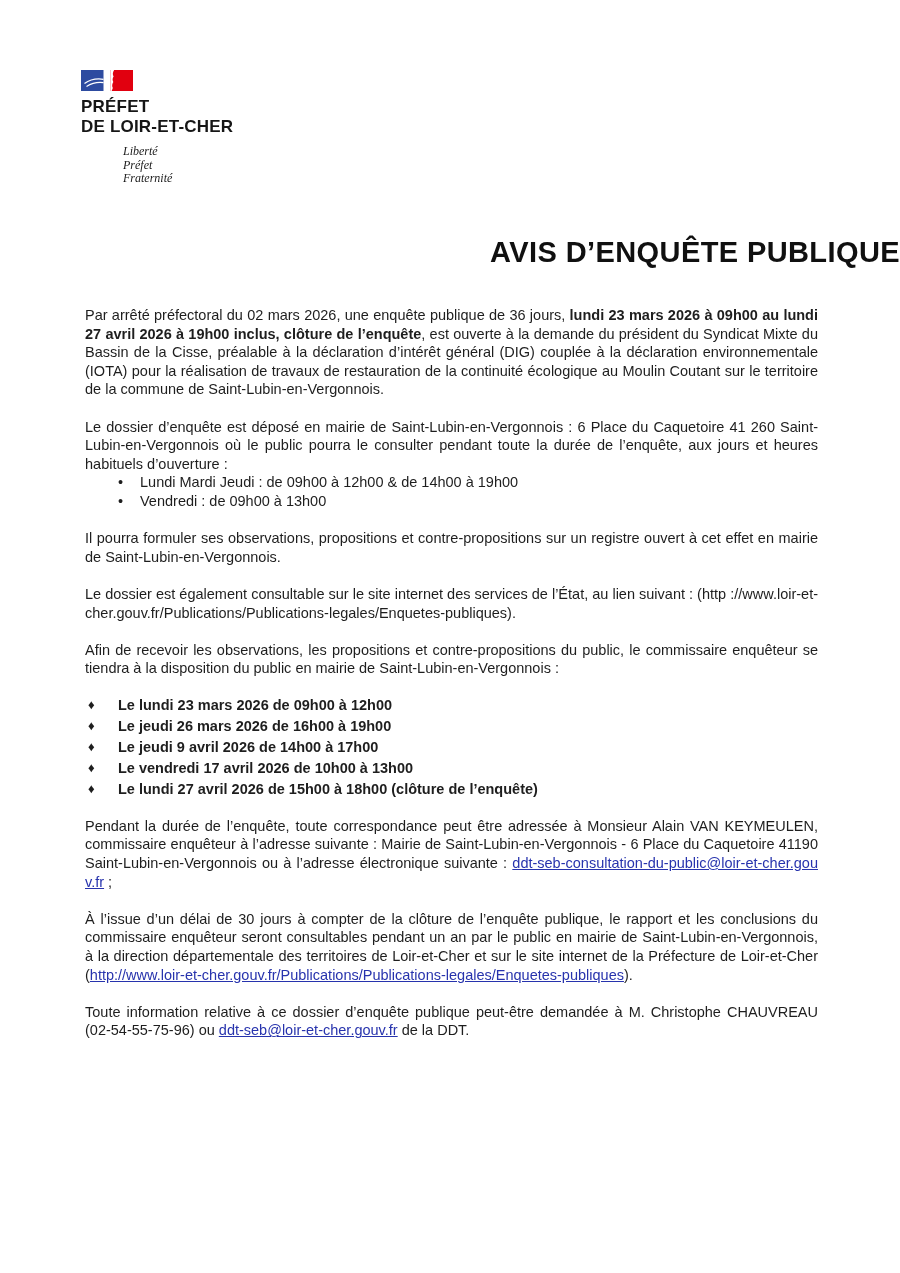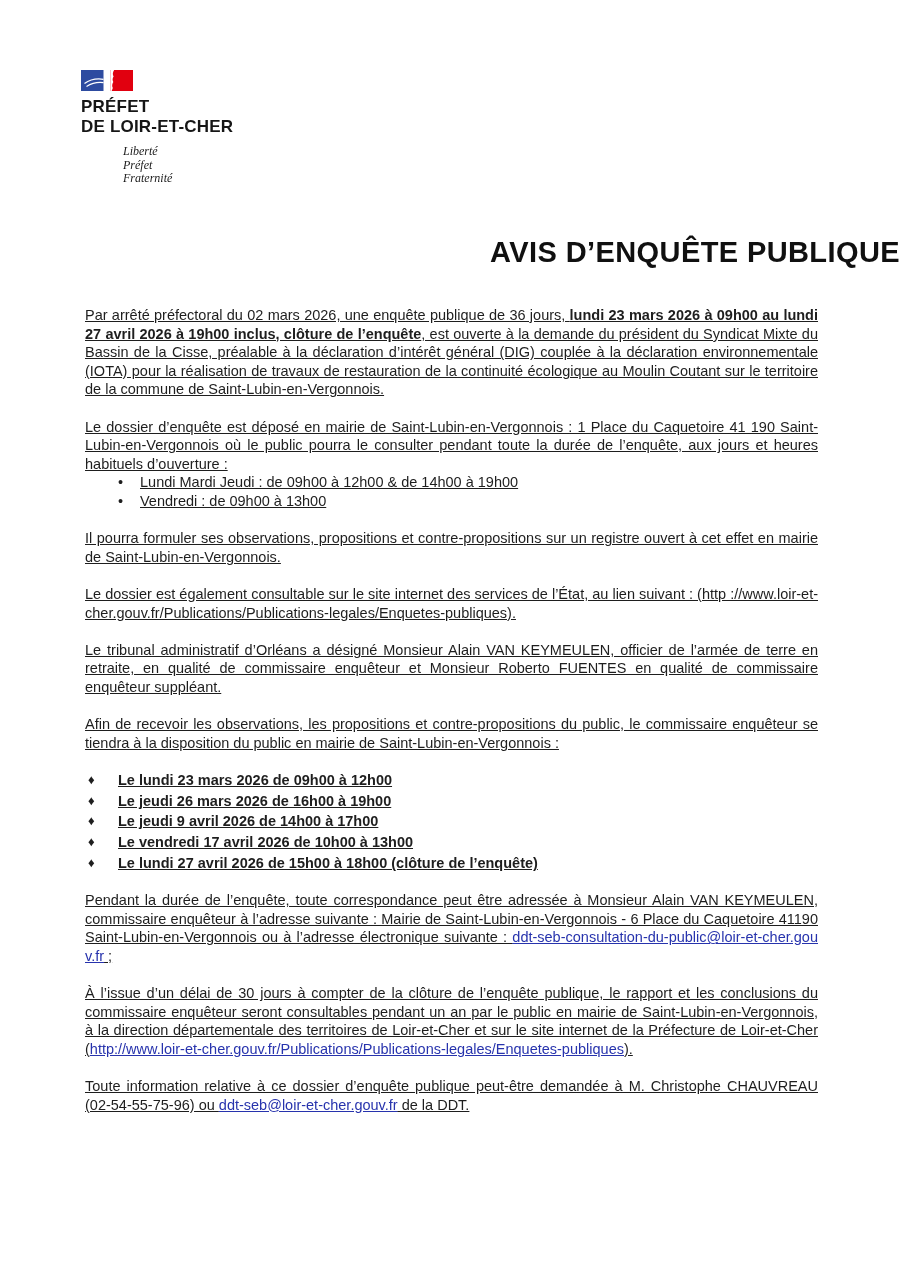--- a/index.html
+++ b/index.html
@@ -12,21 +12,21 @@
   .flag{display:block;}
   .inst{margin-top:6px;font-weight:700;font-size:17px;line-height:19.5px;
         letter-spacing:.2px;color:#161616;}
   .motto{margin-top:9px;font-family:"Liberation Serif",serif;font-style:italic;
          font-size:12px;line-height:13.5px;color:#1a1a1a;margin-left:42px;}
   
   .title{position:absolute;left:0;top:236px;width:900px;text-align:right;
          font-weight:700;font-size:29px;letter-spacing:.4px;color:#101010;}
   
   .content{position:absolute;left:85px;top:306px;width:733px;
-           font-size:14.5px;line-height:18.6px;text-align:justify;color:#1e1e1e;text-decoration:underline;}
+           font-size:14.5px;line-height:18.6px;text-align:justify;color:#1e1e1e;}
   .content p{margin:0 0 18.6px 0;}
   .content p.tight{margin-bottom:0;}
   .b{font-weight:700;}
   a.link{color:#2733ad;text-decoration:underline;cursor:pointer;word-break:break-all;}
   
   .hours{margin:0 0 18.6px 0;}
   .hours .li{position:relative;padding-left:55px;text-align:left;line-height:18.6px;}
   .hours .marker{position:absolute;left:33px;top:0;}
   
   .perms{margin:0 0 18.6px 0;}
@@ -58,31 +58,30 @@
     </div>
   </div>
 
   <div class="title">AVIS D’ENQUÊTE PUBLIQUE</div>
 
   <div class="content">
 
     <p><span>Par arrêté préfectoral du 02 mars 2026, une enquête publique de 36 jours, </span><span class="b">lundi 23 mars 2026 à 09h00 au lundi 27 avril 2026 à 19h00 inclus, clôture de l’enquête</span><span>, est ouverte à la demande du président du Syndicat Mixte du Bassin de la Cisse, préalable à la déclaration d’intérêt général (DIG) couplée à la déclaration environnementale (IOTA) pour la réalisation de travaux de restauration de la continuité écologique au Moulin Coutant sur le territoire de la commune de Saint-Lubin-en-Vergonnois.</span></p>
 
 
-    <p class="tight">Le dossier d’enquête est déposé en mairie de Saint-Lubin-en-Vergonnois : 1 Place du Caquetoire 41 190 Saint-Lubin-en-Vergonnois où le public pourra le consulter pendant toute la durée de l’enquête, aux jours et heures habituels d’ouverture :</p>
+    <p class="tight">Le dossier d’enquête est déposé en mairie de Saint-Lubin-en-Vergonnois : 6 Place du Caquetoire 41 260 Saint-Lubin-en-Vergonnois où le public pourra le consulter pendant toute la durée de l’enquête, aux jours et heures habituels d’ouverture :</p>
     <div class="hours">
       <div class="li"><span class="marker">•</span><span>Lundi Mardi Jeudi : de 09h00 à 12h00 &amp; de 14h00 à 19h00</span></div>
       <div class="li"><span class="marker">•</span><span>Vendredi : de 09h00 à 13h00</span></div>
     </div>
 
     <p>Il pourra formuler ses observations, propositions et contre-propositions sur un registre ouvert à cet effet en mairie de Saint-Lubin-en-Vergonnois.</p>
 
     <p>Le dossier est également consultable sur le site internet des services de l’État, au lien suivant : (http ://www.loir-et-cher.gouv.fr/Publications/Publications-legales/Enquetes-publiques).</p>
 
-    <p>Le tribunal administratif d’Orléans a désigné Monsieur Alain VAN KEYMEULEN, officier de l’armée de terre en retraite, en qualité de commissaire enquêteur et Monsieur Roberto FUENTES en qualité de commissaire enquêteur suppléant.</p>
 
     <p>Afin de recevoir les observations, les propositions et contre-propositions du public, le commissaire enquêteur se tiendra à la disposition du public en mairie de Saint-Lubin-en-Vergonnois :</p>
 
     <div class="perms">
       <div class="li"><span class="marker">♦</span><span>Le lundi 23 mars 2026 de 09h00 à 12h00</span></div>
       <div class="li"><span class="marker">♦</span><span>Le jeudi 26 mars 2026 de 16h00 à 19h00</span></div>
       <div class="li"><span class="marker">♦</span><span>Le jeudi 9 avril 2026 de 14h00 à 17h00</span></div>
       <div class="li"><span class="marker">♦</span><span>Le vendredi 17 avril 2026 de 10h00 à 13h00</span></div>
       <div class="li"><span class="marker">♦</span><span>Le lundi 27 avril 2026 de 15h00 à 18h00 (clôture de l’enquête)</span></div>
     </div>

